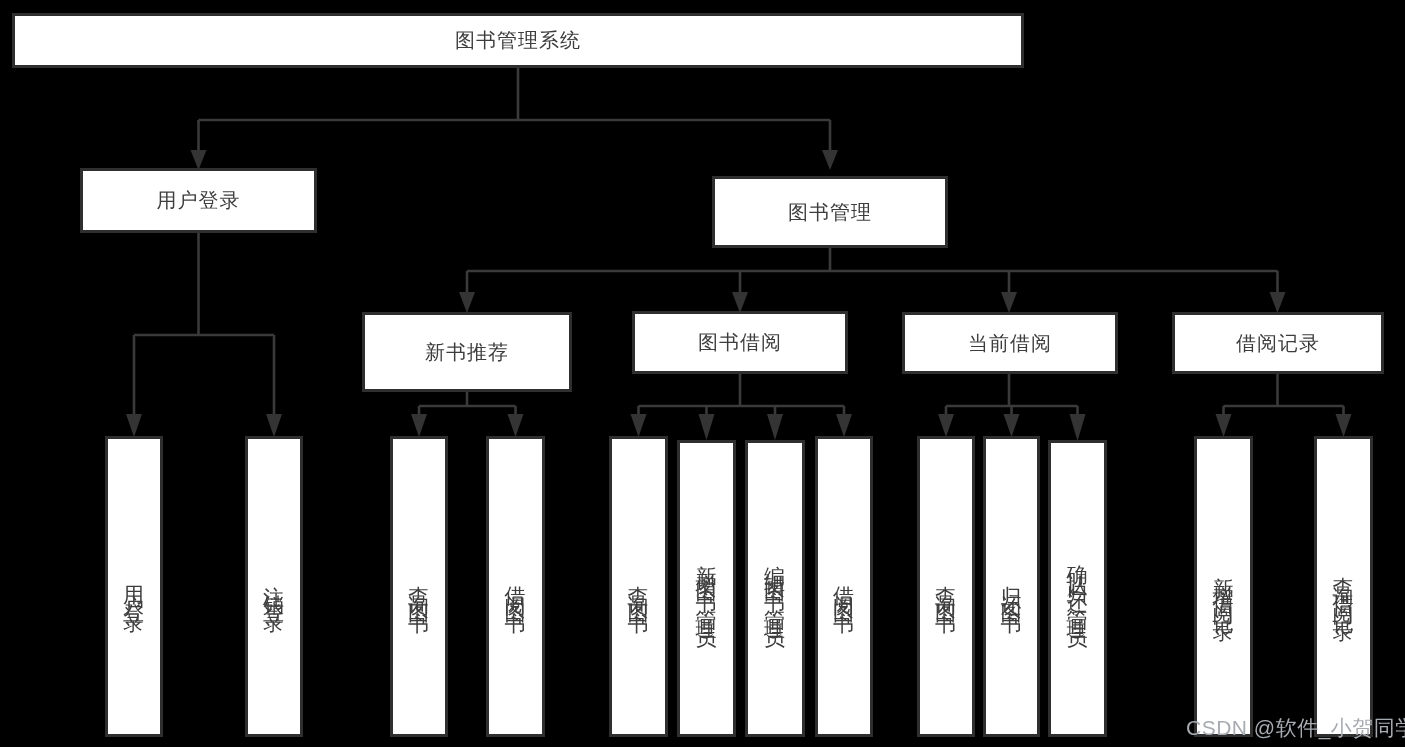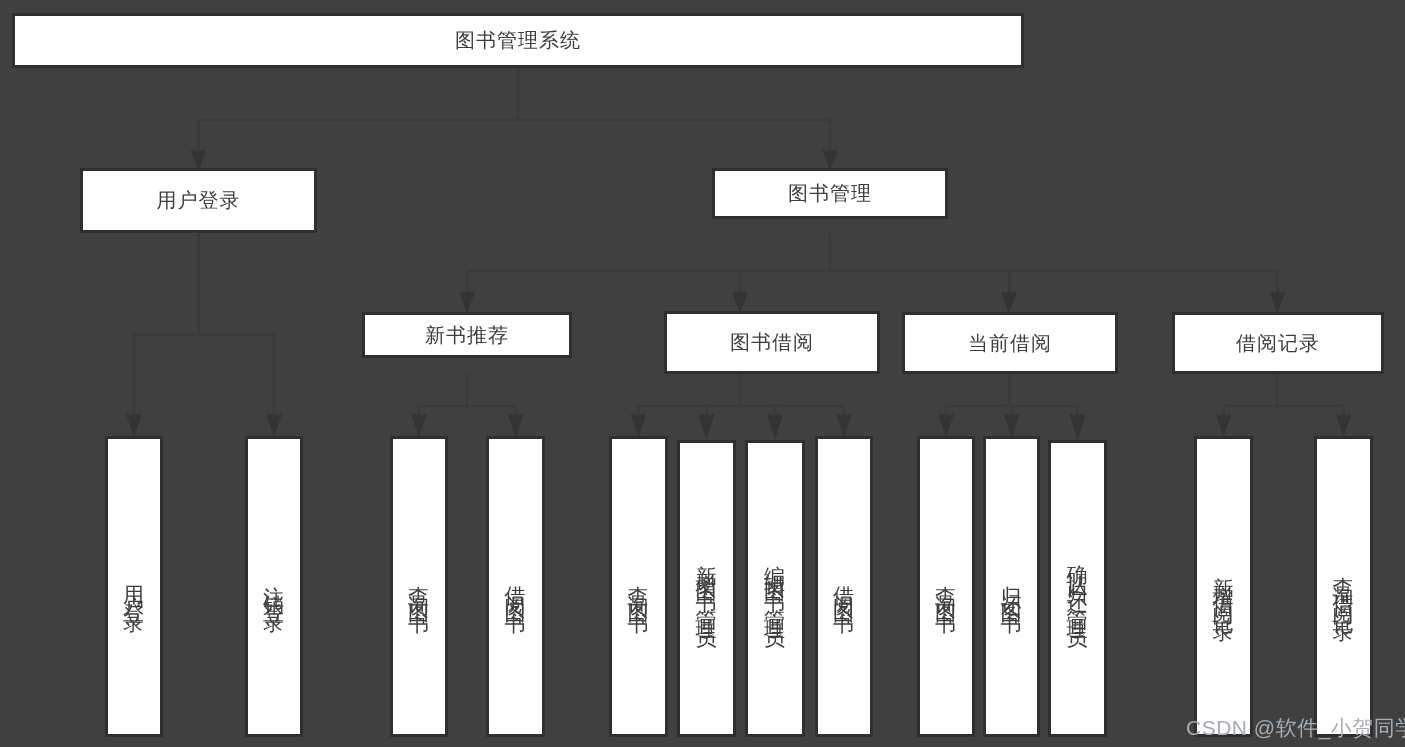--- a/index.html
+++ b/index.html
@@ -1,20 +1,20 @@
 <!DOCTYPE html>
 <html><head>
 <meta charset="utf-8">
 <style>
   html, body { margin: 0; padding: 0; background: #ffffff; }
   #stage {
     position: relative;
     width: 1405px;
     height: 747px;
-    background: #404040;
+    background: #000000;
     font-family: "Liberation Sans", "DejaVu Sans", sans-serif;
     overflow: hidden;
   }
   #wires {
     position: absolute;
     left: 0; top: 0;
     width: 1405px; height: 747px;
   }
   #wires path {
     stroke: #3a3a3a;
@@ -101,24 +101,24 @@
     <polygon points="1069.5,414 1085.5,414 1077.5,441"></polygon>
 
     <path d="M1277.5,374 V406 M1223.5,406 H1343.5 M1223.5,406 V420 M1343.5,406 V420"></path>
     <polygon points="1215.5,414 1231.5,414 1223.5,437"></polygon>
     <polygon points="1335.5,414 1351.5,414 1343.5,437"></polygon>
   </svg>
 
   <div class="hbox" style="left:12px; top:13px; width:1012px; height:55px;">图书管理系统</div>
 
   <div class="hbox" style="left:80px; top:168px; width:237px; height:65px;">用户登录</div>
-  <div class="hbox" style="left:712px; top:168px; width:236px; height:51px;">图书管理</div>
+  <div class="hbox" style="left:712px; top:176px; width:236px; height:72px;">图书管理</div>
 
-  <div class="hbox" style="left:362px; top:312px; width:210px; height:46px;">新书推荐</div>
-  <div class="hbox" style="left:632px; top:311px; width:216px; height:63px;margin-left:32px;">图书借阅</div>
+  <div class="hbox" style="left:362px; top:312px; width:210px; height:80px;">新书推荐</div>
+  <div class="hbox" style="left:632px; top:311px; width:216px; height:63px;">图书借阅</div>
   <div class="hbox" style="left:902px; top:312px; width:216px; height:62px;">当前借阅</div>
   <div class="hbox" style="left:1172px; top:312px; width:212px; height:62px;">借阅记录</div>
 
   <div class="vbox" style="left:105px; top:436px; width:58px; height:301px;">
     <span class="vtext">用户登录</span>
   </div>
   <div class="vbox" style="left:245px; top:436px; width:58px; height:301px;">
     <span class="vtext">注销登录</span>
   </div>
 

